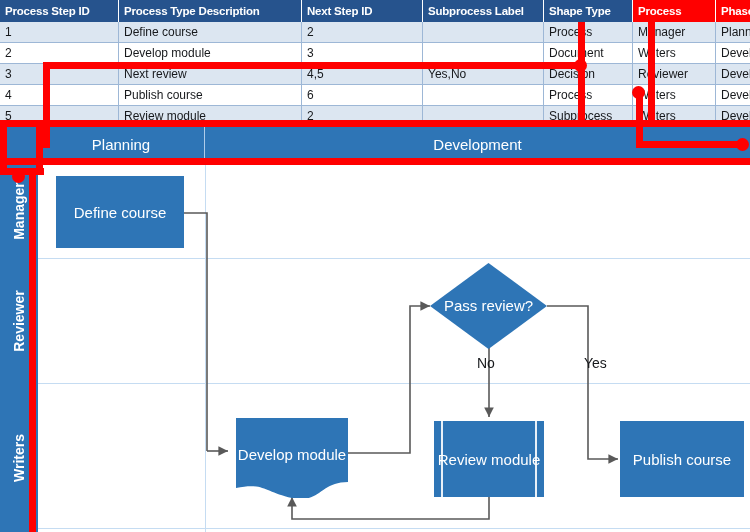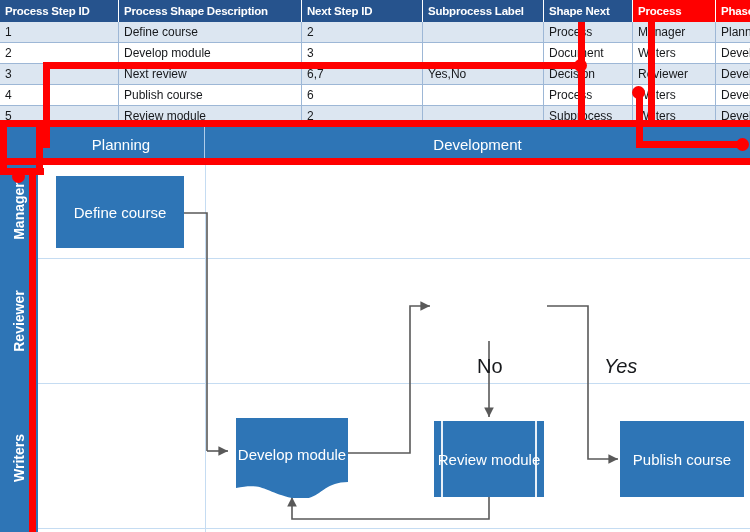--- a/index.html
+++ b/index.html
@@ -56,40 +56,40 @@
   .shape.doc{background:transparent;}
   .shape.subp{background:#2E75B6;}
   .subp:before,.subp:after{content:"";position:absolute;top:0;bottom:0;width:2px;background:#E8F0F8;}
   .subp:before{left:7px;}
   .subp:after{right:7px;}
   .diamond-wrap{position:absolute;}
   .diamond-wrap .lbl{position:absolute;left:0;top:0;width:100%;height:100%;
      display:flex;align-items:center;justify-content:center;color:#fff;font-size:15px;
      line-height:18px;text-align:center;}
 
-  .conn-lbl{position:absolute;font-size:20px;color:#17191c;}
+  .conn-lbl{position:absolute;font-size:14px;color:#17191c;}
 
   
   .ann{position:absolute;background:#FF0000;}
   .dot{position:absolute;width:13px;height:13px;border-radius:50%;background:#FF0000;}
   svg.ovl{position:absolute;left:0;top:0;width:750px;height:532px;pointer-events:none;}
 </style>
 </head>
 <body>
 
 <div id="root">
 
   <table class="tbl">
     <thead>
       <tr>
         <th style="width:108px">Process Step ID</th>
-        <th style="width:172px">Process Shape Description</th>
+        <th style="width:172px">Process Type Description</th>
         <th style="width:110px">Next Step ID</th>
         <th style="width:110px">Subprocess Label</th>
-        <th style="width:78px">Shape Next</th>
+        <th style="width:78px">Shape Type</th>
         <th class="hl" style="width:72px">Process</th>
         <th class="hl" style="width:100px">Phase</th>
       </tr>
     </thead>
     <tbody>
       <tr class="alt">
         <td>1</td>
         <td>Define course</td>
         <td>2</td>
         <td></td>
@@ -102,21 +102,21 @@
         <td>Develop module</td>
         <td>3</td>
         <td></td>
         <td>Document</td>
         <td>Writers</td>
         <td class="noR">Development</td>
       </tr>
       <tr class="alt">
         <td>3</td>
         <td>Next review</td>
-        <td>6,7</td>
+        <td>4,5</td>
         <td>Yes,No</td>
         <td>Decision</td>
         <td>Reviewer</td>
         <td class="noR">Development</td>
       </tr>
       <tr class="plain">
         <td>4</td>
         <td>Publish course</td>
         <td>6</td>
         <td></td>
@@ -175,38 +175,44 @@
 
       <path d="M547,143 L588,143 L588,296 L618,296" stroke="#595959" stroke-width="1.6" fill="none" marker-end="url(#ah)"></path>
 
       <path d="M489,332 L489,356 L292,356 L292,334" stroke="#595959" stroke-width="1.6" fill="none" marker-end="url(#ah)"></path>
     </svg>
 
     <div class="shape" style="left:56px;top:13px;width:128px;height:72px;">
       <span>Define course</span>
     </div>
 
+    <div class="diamond-wrap" style="left:430px;top:100px;width:117px;height:86px;">
+      <svg width="117" height="86" style="position:absolute;left:0;top:0;">
+        <polygon points="58.5,0 117,43 58.5,86 0,43" fill="#2E75B6"></polygon>
+      </svg>
+      <div class="lbl">Pass review?</div>
+    </div>
 
     <div class="shape doc" style="left:236px;top:255px;width:112px;height:80px;">
       <svg width="112" height="80" style="position:absolute;left:0;top:0;">
         <path d="M0,0 L112,0 L112,64 C84,64 84,86 56,80 C28,74 28,64 0,70 Z" fill="#2E75B6"></path>
       </svg>
       <span style="position:relative;z-index:2;margin-top:-8px;">Develop module</span>
     </div>
 
     <div class="shape subp" style="left:434px;top:258px;width:110px;height:76px;">
       <span style="position:relative;z-index:2;">Review module</span>
     </div>
 
     <div class="shape" style="left:620px;top:258px;width:124px;height:76px;">
       <span>Publish course</span>
     </div>
 
     <div class="conn-lbl" style="left:477px;top:192px;">No</div>
-    <div class="conn-lbl" style="left:604px;top:192px;font-style:italic;">Yes</div>
+    <div class="conn-lbl" style="left:584px;top:192px;">Yes</div>
   </div>
 
   <div class="ann" style="left:578px;top:22px;width:7px;height:104px;"></div>
 
   <div class="ann" style="left:648px;top:22px;width:7px;height:104px;"></div>
 
   <div class="ann" style="left:520px;top:62px;width:62px;height:7px;"></div>
   <div class="dot" style="left:574px;top:59px;"></div>
 
   <div class="ann" style="left:43px;top:62px;width:7px;height:86px;"></div>

